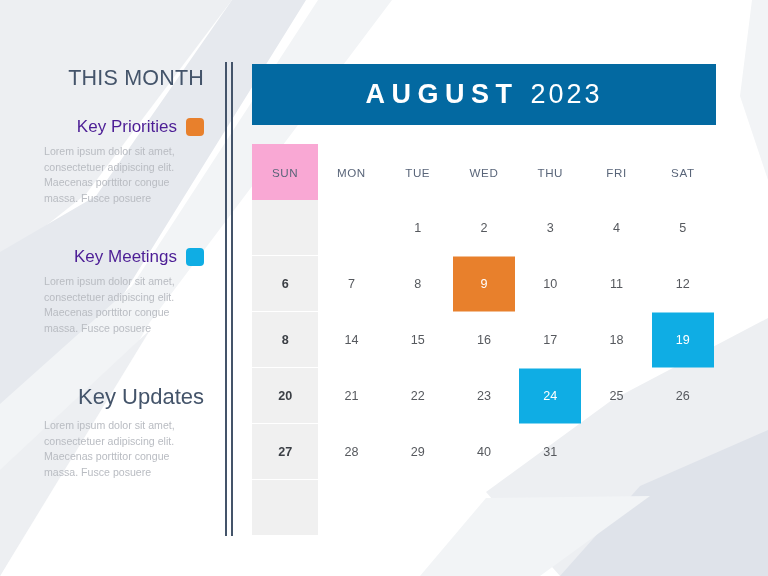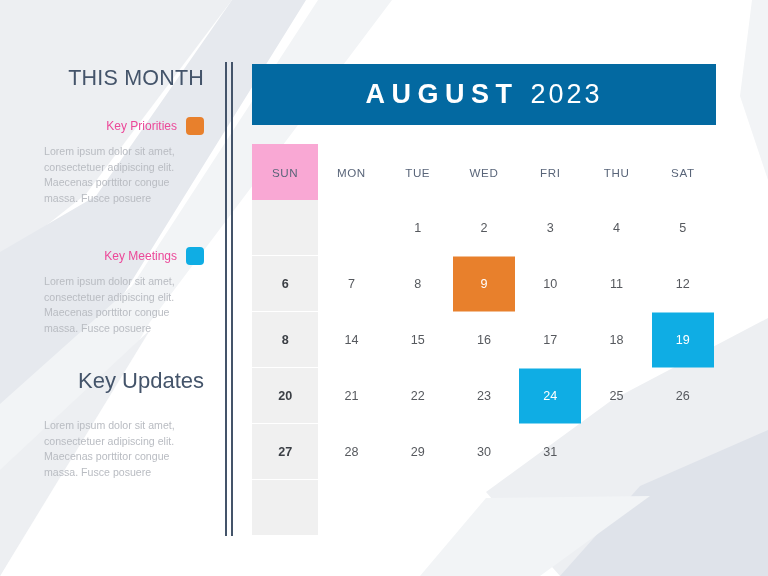--- a/index.html
+++ b/index.html
@@ -51,38 +51,38 @@
     color: #3f4f63;
     white-space: nowrap;
   }
   #this-month-title {
     top: 66px;
     font-size: 21.5px;
     letter-spacing: 0.2px;
     color: #44546a;
   }
   #key-updates-title {
-    top: 368px;
+    top: 384px;
     font-size: 22px;
     color: #44546a;
   }
 
   .legend-row {
     position: absolute;
     right: 14px;
     display: flex;
     align-items: center;
     gap: 9px;
   }
   #legend-priorities { top: 117px; }
   #legend-meetings   { top: 247px; }
 
   .legend-label {
-    font-size: 12px;
-    color: #ec4899;
+    font-size: 17px;
+    color: #4c1d95;
     white-space: nowrap;
   }
   .legend-swatch {
     width: 18px;
     height: 18px;
     border-radius: 4px;
     display: block;
   }
 
   .side-body {
@@ -243,22 +243,22 @@
     <div id="calendar-header">
       <span id="month-name">AUGUST</span>
       <span id="year-value">2023</span>
     </div>
 
     <div id="weekday-row">
         <div class="weekday sunday-col">SUN</div>
         <div class="weekday">MON</div>
         <div class="weekday">TUE</div>
         <div class="weekday">WED</div>
+        <div class="weekday">THU</div>
         <div class="weekday">FRI</div>
-        <div class="weekday">THU</div>
         <div class="weekday">SAT</div>
       </div>
 
     <div id="weeks-container">
         <div class="week-row">
           <div class="day-cell sunday-col">
             <span class="daynum"></span>
           </div>
           <div class="day-cell">
             <span class="daynum"></span>
@@ -355,21 +355,21 @@
           <div class="day-cell sunday-col">
             <span class="daynum">27</span>
           </div>
           <div class="day-cell">
             <span class="daynum">28</span>
           </div>
           <div class="day-cell">
             <span class="daynum">29</span>
           </div>
           <div class="day-cell">
-            <span class="daynum">30</span>
+            <span class="daynum">40</span>
           </div>
           <div class="day-cell">
             <span class="daynum">31</span>
           </div>
           <div class="day-cell">
             <span class="daynum"></span>
           </div>
           <div class="day-cell">
             <span class="daynum"></span>
           </div>

